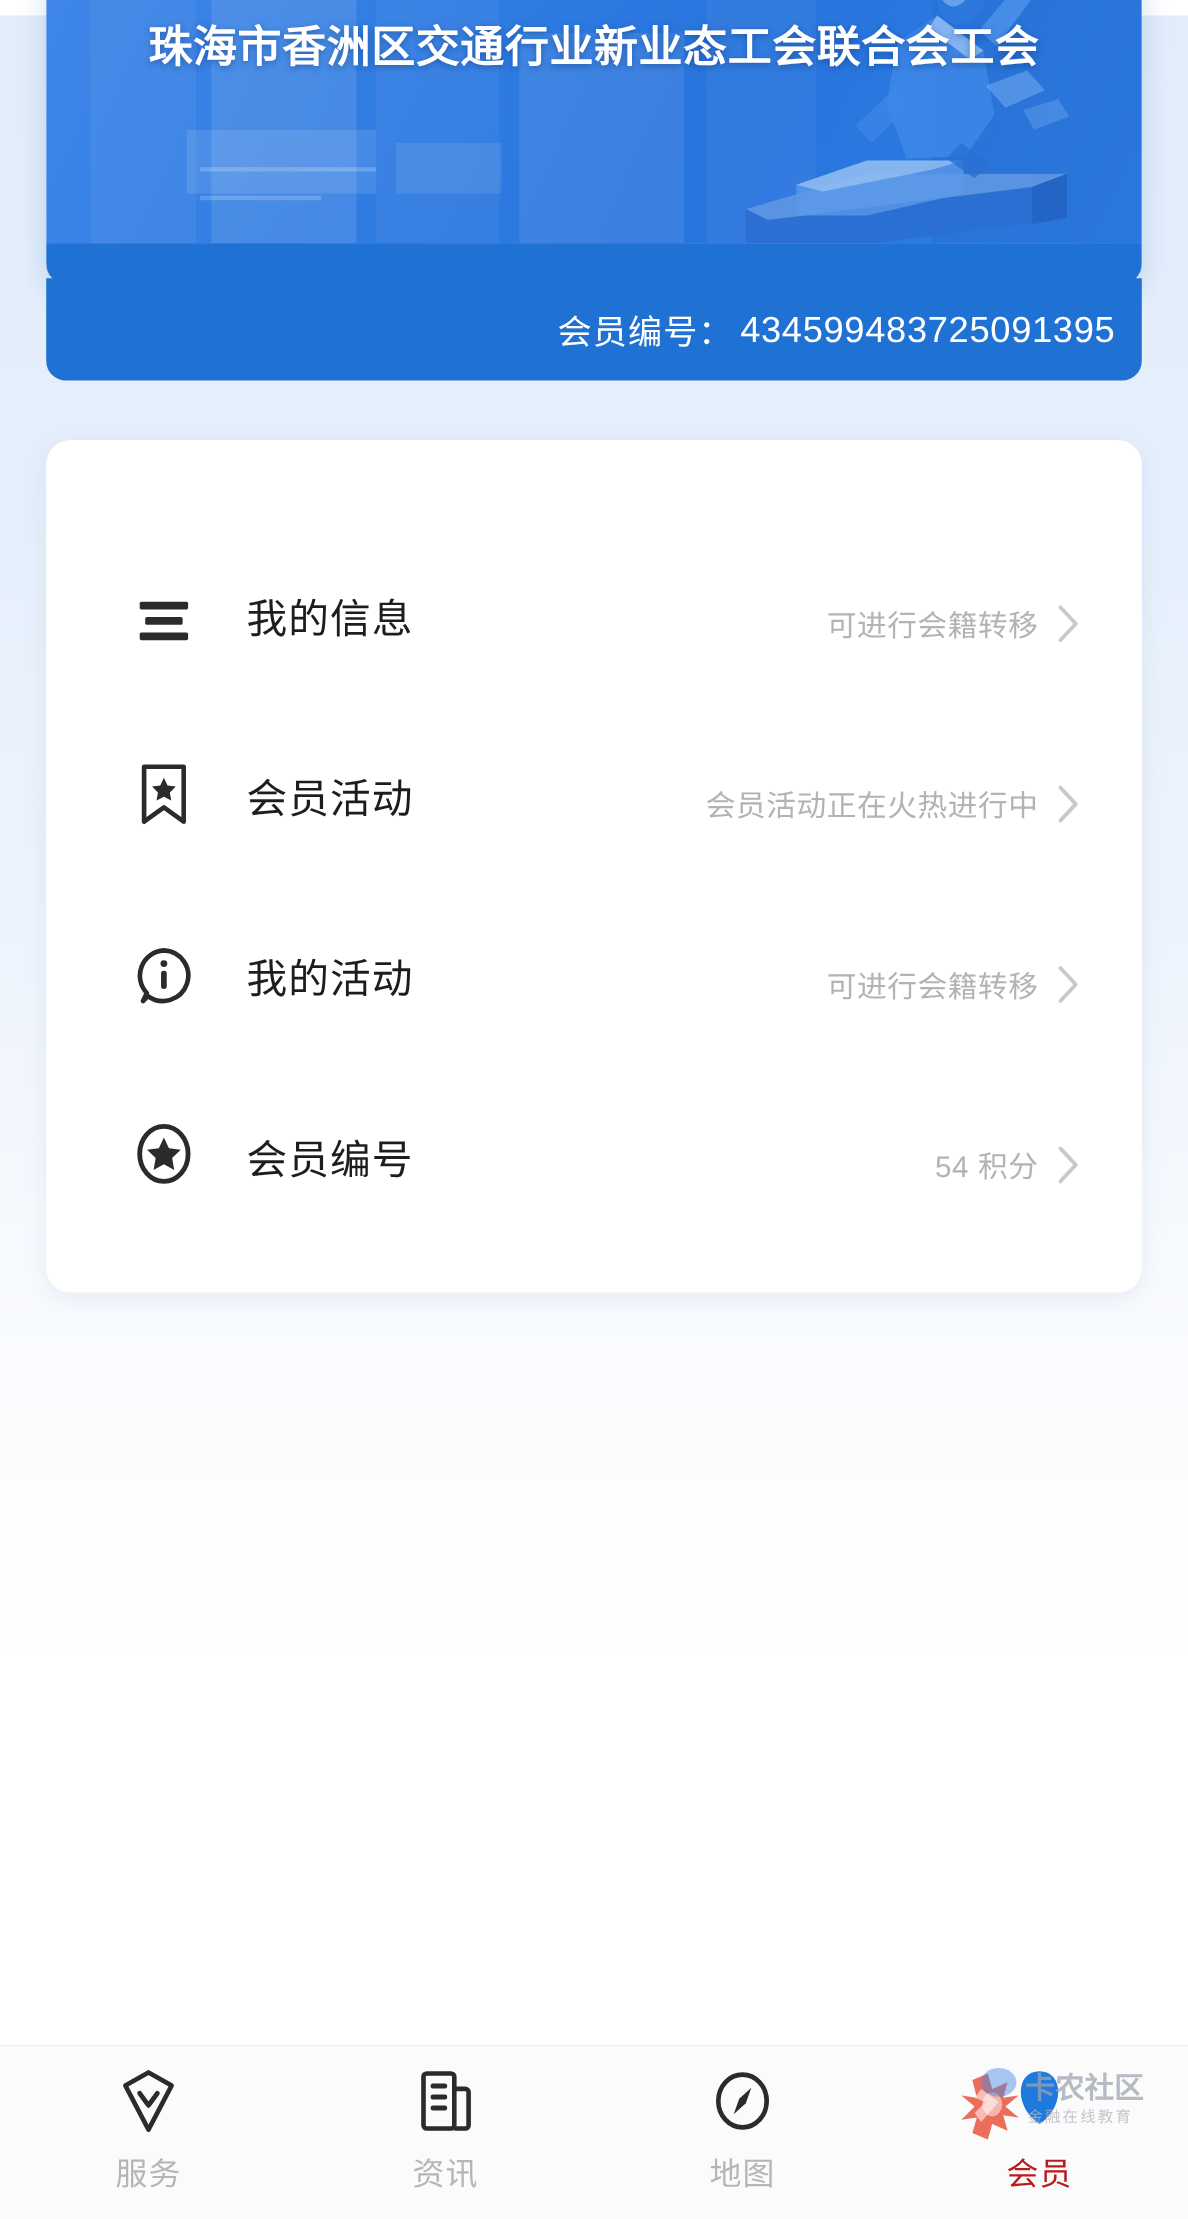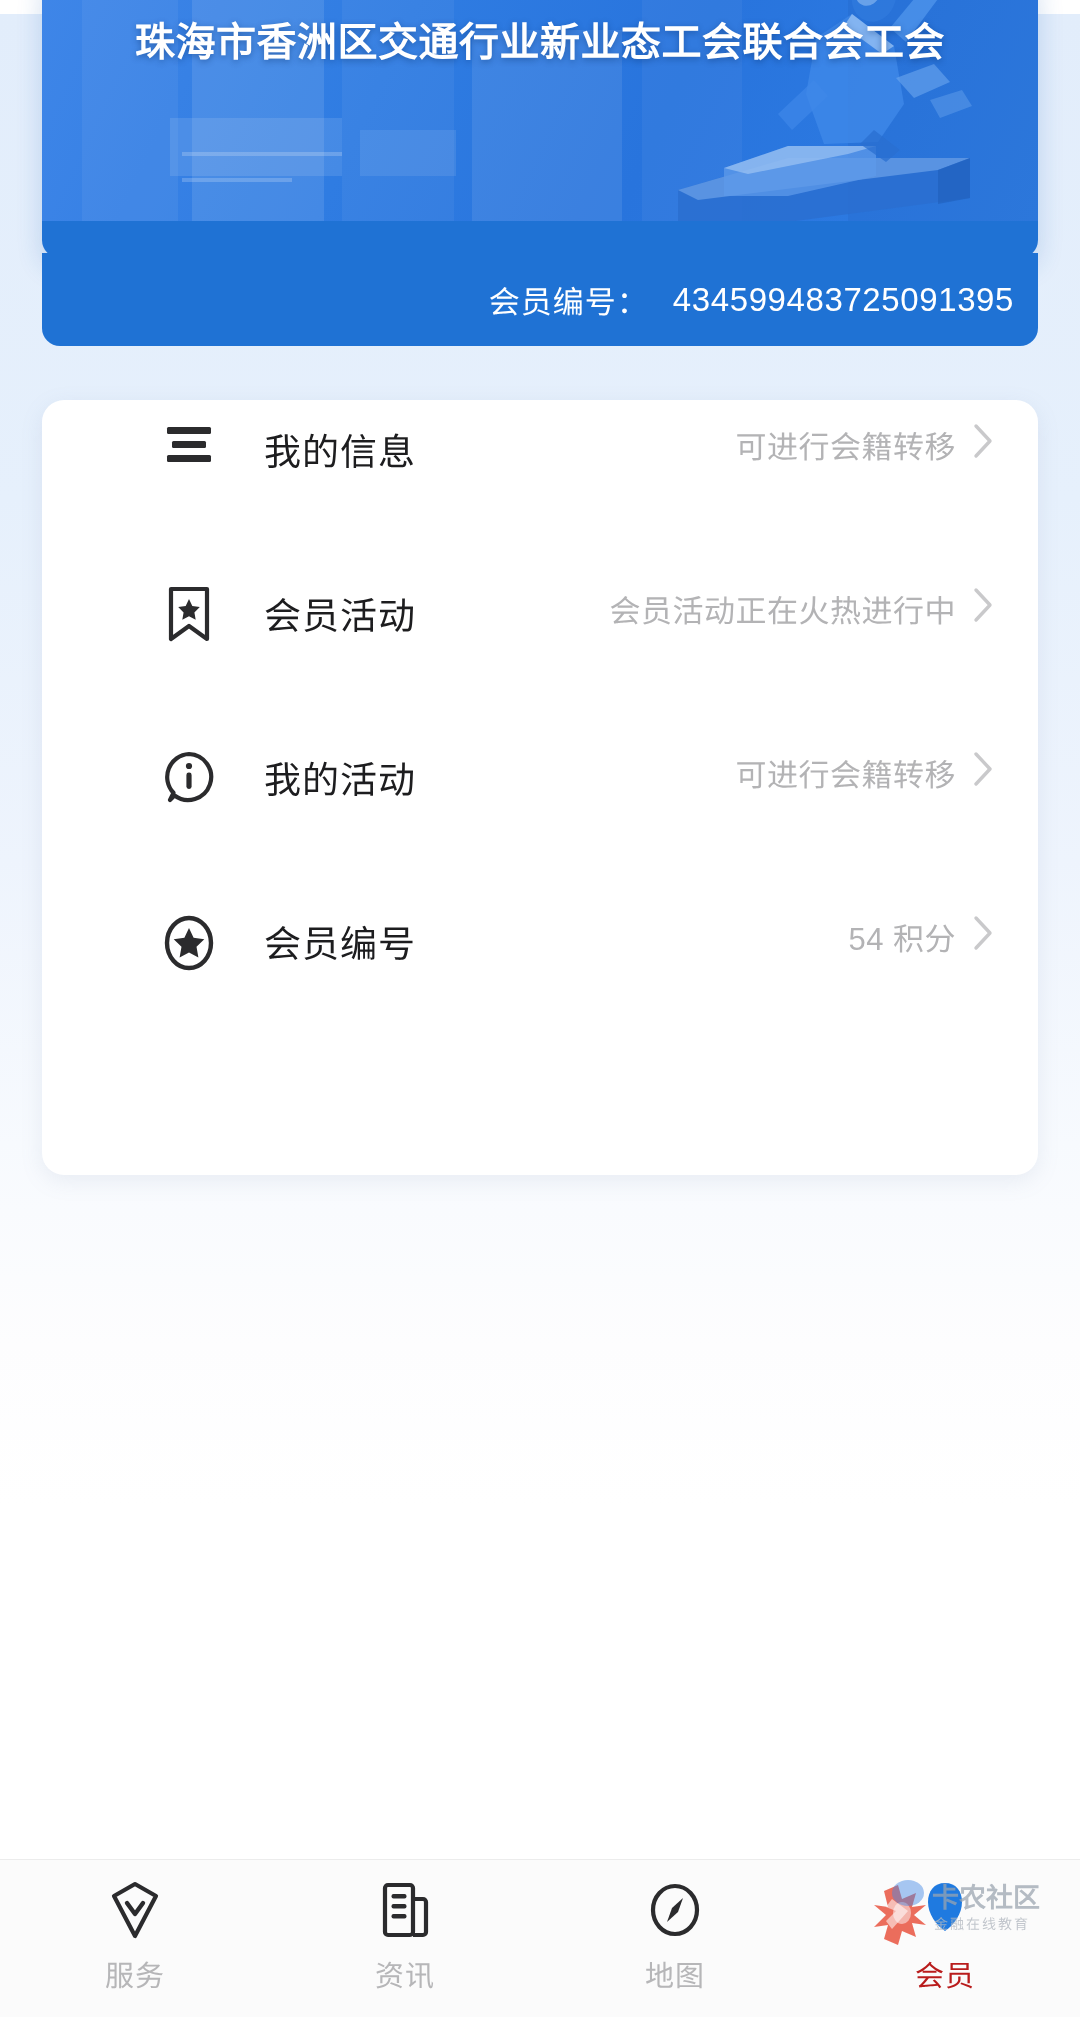--- a/index.html
+++ b/index.html
@@ -51,51 +51,51 @@
   }
   .card-footer {
     position:absolute; left:0; top:251px; width:100%; height:37px;
     background:#1f72d4;
   }
   #member-no-row {
     position:absolute; left:42px; top:239px; width:996px; height:93px;
     background:#1f72d4;
     border-bottom-left-radius:18px; border-bottom-right-radius:18px;
     display:flex; align-items:center; justify-content:flex-end;
-    padding-right:24px; color:#ffffff; gap:24px;
+    padding-right:24px; color:#ffffff; gap:6px;
   }
   .mno-label { font-size:31px; font-weight:400; letter-spacing:1px; }
   .mno-value { font-size:33px; font-weight:400; letter-spacing:.6px; }
 
   
   #menu-card {
     position:absolute; left:42px; top:386px; width:996px; height:775px;
     background:#ffffff; border-radius:22px;
     box-shadow:0 6px 22px rgba(120,140,170,.13);
   }
   .menu-row {
-    position:absolute; left:12px; width:100%; height:164px;
-    display:flex; align-items:flex-start;padding-left:28px;
+    position:absolute; left:0; width:100%; height:164px;
+    display:flex; align-items:flex-end;
   }
   .menu-row.r1 { top:22px; }
   .menu-row.r2 { top:186px; }
   .menu-row.r3 { top:350px; }
   .menu-row.r4 { top:514px; }
   .row-icon {
     width:70px; margin-left:72px;
     display:flex; align-items:center; justify-content:center;
     flex:0 0 auto;
   }
   .row-label {
     margin-left:40px; font-size:37px; color:#1d1d1f;
     font-weight:400; letter-spacing:1px; white-space:nowrap;
   }
   .row-spacer { flex:1 1 auto; }
   .row-meta {
-    font-size:31px; color:#b3b3b5; letter-spacing:.5px;
+    font-size:27px; color:#b3b3b5; letter-spacing:.5px;
     white-space:nowrap;
   }
   .row-chevron {
     margin-left:16px; margin-right:56px;
     display:flex; align-items:center; flex:0 0 auto;
   }
 
   
   #bottom-nav {
     position:absolute; left:0; bottom:0; width:1080px; height:172px;

